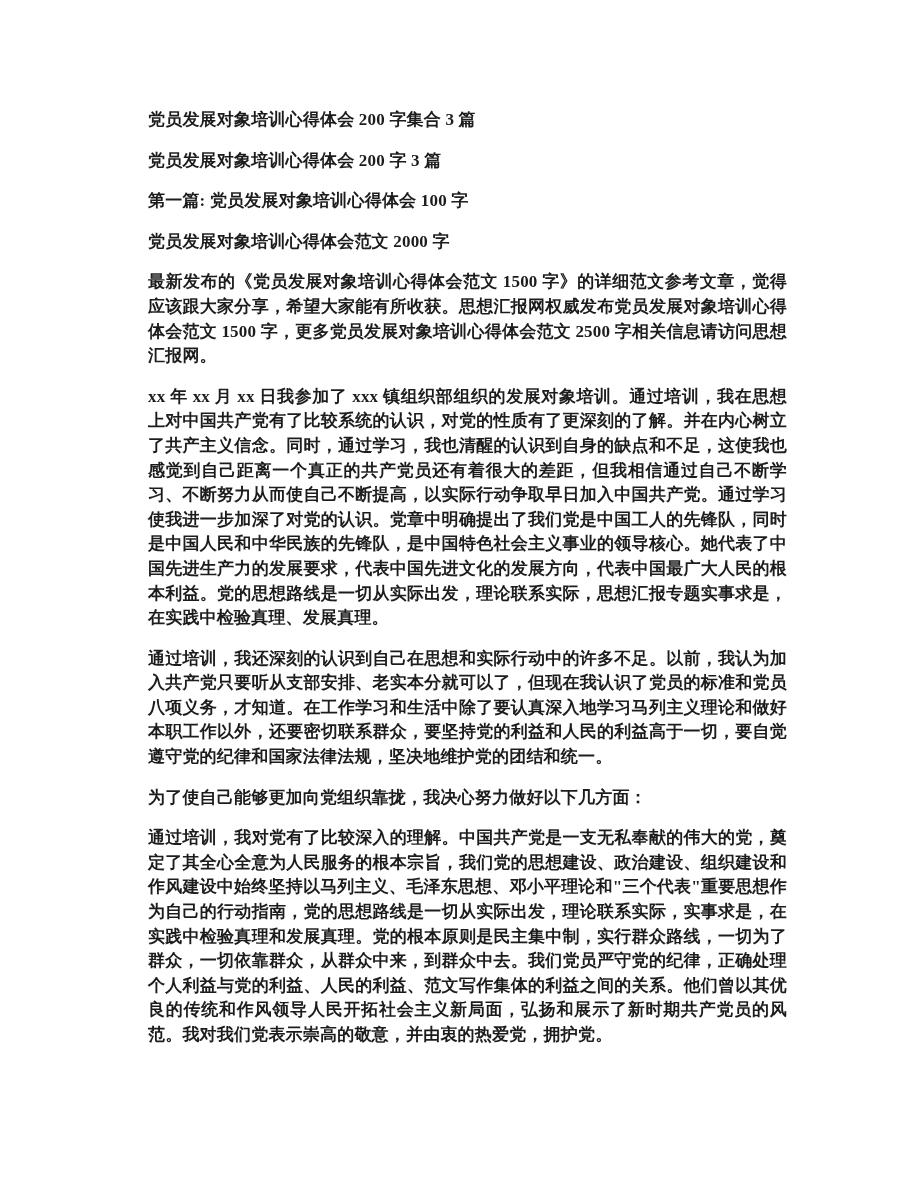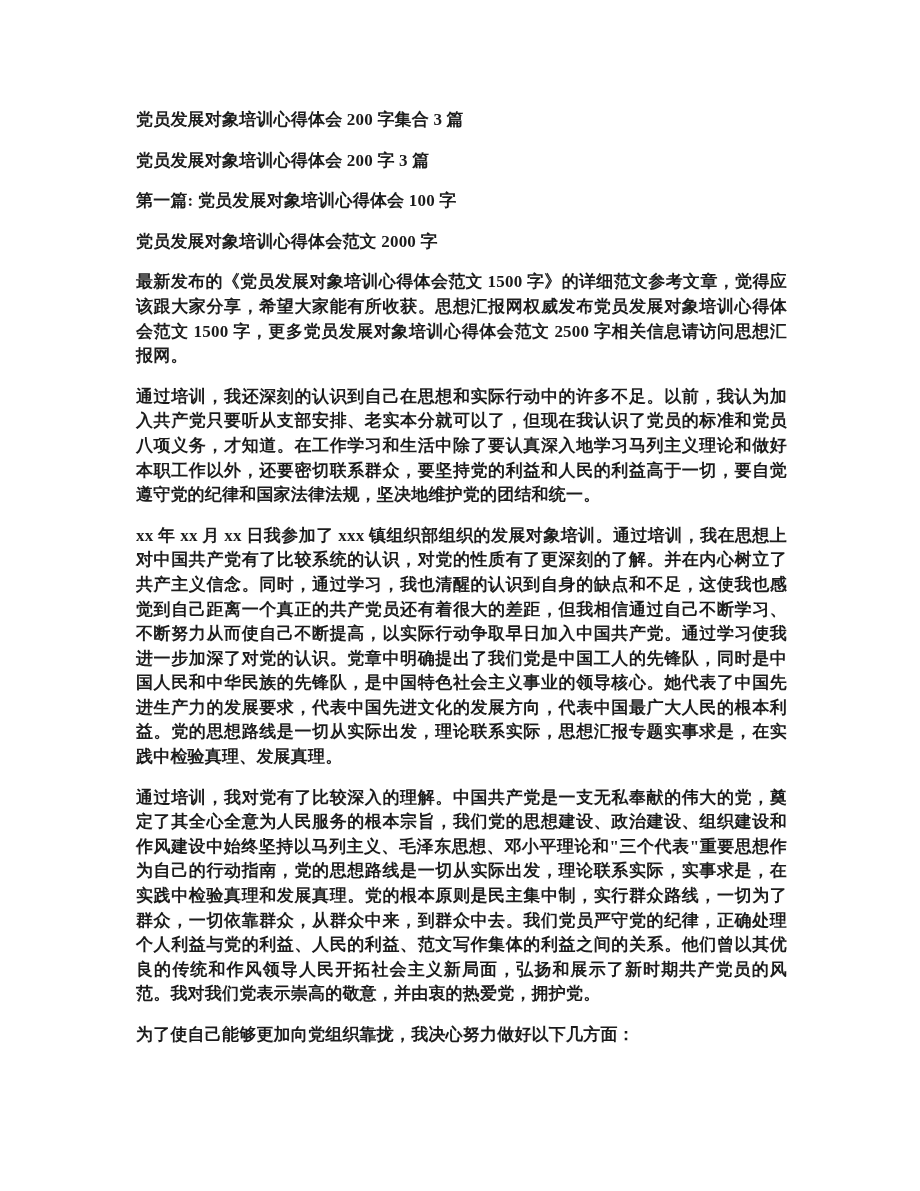--- a/index.html
+++ b/index.html
@@ -14,35 +14,35 @@
     font-family: "Liberation Serif", "DejaVu Serif", serif;
   }
   .doc-page {
     box-sizing: border-box;
     width: 920px;
     height: 1191px;
     background: #ffffff;
     padding: 108px 133px 0 136px;
   }
   .doc-page p {
-    margin: 0 0 16px 0;
+    margin: 0 0 16px 12px;
     font-size: 17px;
     line-height: 24.6px;
     font-weight: bold;
     color: #1c1c1c;
     text-align: justify;
     letter-spacing: 0.2px;
   }
 </style>
 </head>
 <body>
 
 <div class="doc-page">
   <p>党员发展对象培训心得体会 200 字集合 3 篇</p>
   <p>党员发展对象培训心得体会 200 字 3 篇</p>
   <p>第一篇: 党员发展对象培训心得体会 100 字</p>
   <p>党员发展对象培训心得体会范文 2000 字</p>
   <p>最新发布的《党员发展对象培训心得体会范文 1500 字》的详细范文参考文章，觉得应该跟大家分享，希望大家能有所收获。思想汇报网权威发布党员发展对象培训心得体会范文 1500 字，更多党员发展对象培训心得体会范文 2500 字相关信息请访问思想汇报网。</p>
+  <p>xx 年 xx 月 xx 日我参加了 xxx 镇组织部组织的发展对象培训。通过培训，我在思想上对中国共产党有了比较系统的认识，对党的性质有了更深刻的了解。并在内心树立了共产主义信念。同时，通过学习，我也清醒的认识到自身的缺点和不足，这使我也感觉到自己距离一个真正的共产党员还有着很大的差距，但我相信通过自己不断学习、不断努力从而使自己不断提高，以实际行动争取早日加入中国共产党。通过学习使我进一步加深了对党的认识。党章中明确提出了我们党是中国工人的先锋队，同时是中国人民和中华民族的先锋队，是中国特色社会主义事业的领导核心。她代表了中国先进生产力的发展要求，代表中国先进文化的发展方向，代表中国最广大人民的根本利益。党的思想路线是一切从实际出发，理论联系实际，思想汇报专题实事求是，在实践中检验真理、发展真理。</p>
   <p>通过培训，我还深刻的认识到自己在思想和实际行动中的许多不足。以前，我认为加入共产党只要听从支部安排、老实本分就可以了，但现在我认识了党员的标准和党员八项义务，才知道。在工作学习和生活中除了要认真深入地学习马列主义理论和做好本职工作以外，还要密切联系群众，要坚持党的利益和人民的利益高于一切，要自觉遵守党的纪律和国家法律法规，坚决地维护党的团结和统一。</p>
-  <p>xx 年 xx 月 xx 日我参加了 xxx 镇组织部组织的发展对象培训。通过培训，我在思想上对中国共产党有了比较系统的认识，对党的性质有了更深刻的了解。并在内心树立了共产主义信念。同时，通过学习，我也清醒的认识到自身的缺点和不足，这使我也感觉到自己距离一个真正的共产党员还有着很大的差距，但我相信通过自己不断学习、不断努力从而使自己不断提高，以实际行动争取早日加入中国共产党。通过学习使我进一步加深了对党的认识。党章中明确提出了我们党是中国工人的先锋队，同时是中国人民和中华民族的先锋队，是中国特色社会主义事业的领导核心。她代表了中国先进生产力的发展要求，代表中国先进文化的发展方向，代表中国最广大人民的根本利益。党的思想路线是一切从实际出发，理论联系实际，思想汇报专题实事求是，在实践中检验真理、发展真理。</p>
+  <p>为了使自己能够更加向党组织靠拢，我决心努力做好以下几方面：</p>
   <p>通过培训，我对党有了比较深入的理解。中国共产党是一支无私奉献的伟大的党，奠定了其全心全意为人民服务的根本宗旨，我们党的思想建设、政治建设、组织建设和作风建设中始终坚持以马列主义、毛泽东思想、邓小平理论和"三个代表"重要思想作为自己的行动指南，党的思想路线是一切从实际出发，理论联系实际，实事求是，在实践中检验真理和发展真理。党的根本原则是民主集中制，实行群众路线，一切为了群众，一切依靠群众，从群众中来，到群众中去。我们党员严守党的纪律，正确处理个人利益与党的利益、人民的利益、范文写作集体的利益之间的关系。他们曾以其优良的传统和作风领导人民开拓社会主义新局面，弘扬和展示了新时期共产党员的风范。我对我们党表示崇高的敬意，并由衷的热爱党，拥护党。</p>
-  <p>为了使自己能够更加向党组织靠拢，我决心努力做好以下几方面：</p>
 </div>
 
 </body></html>

